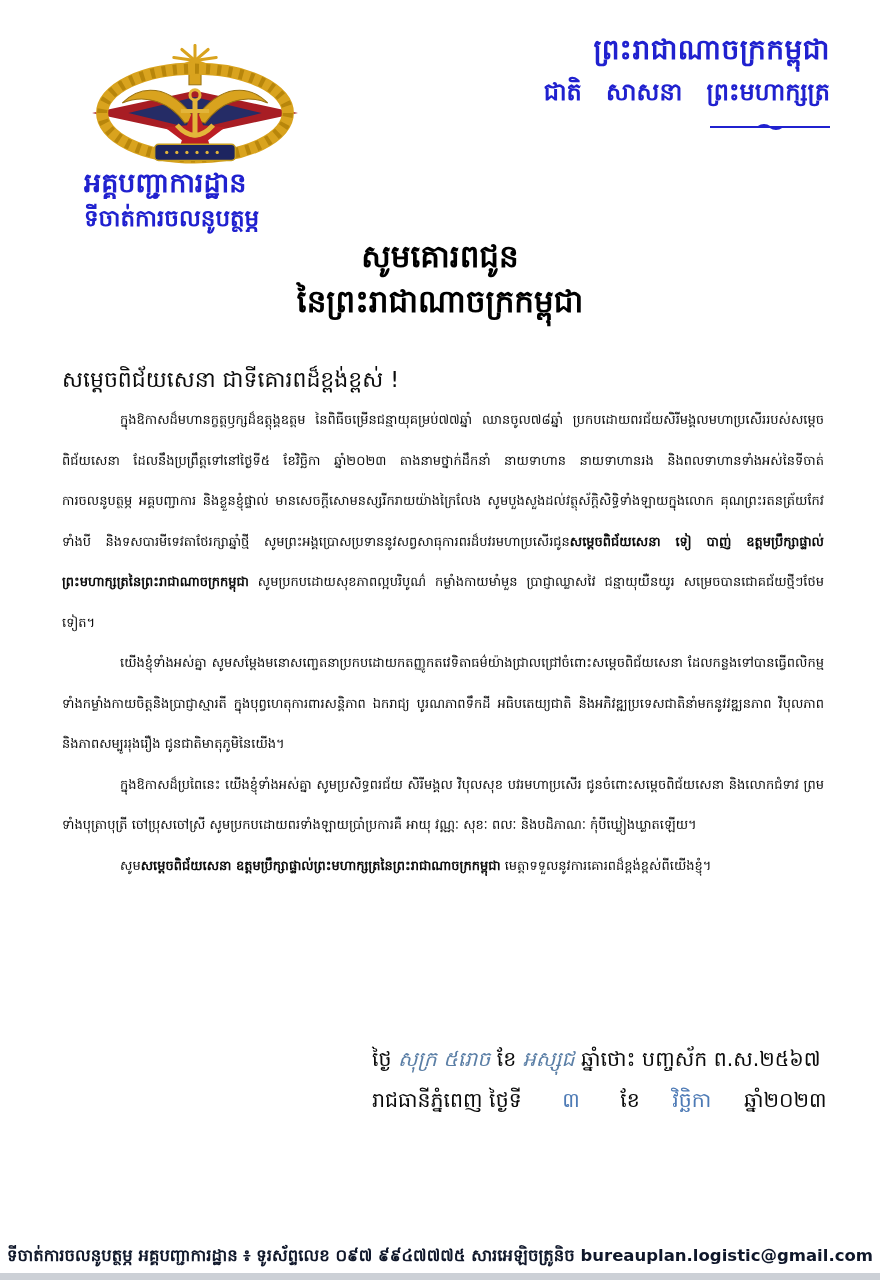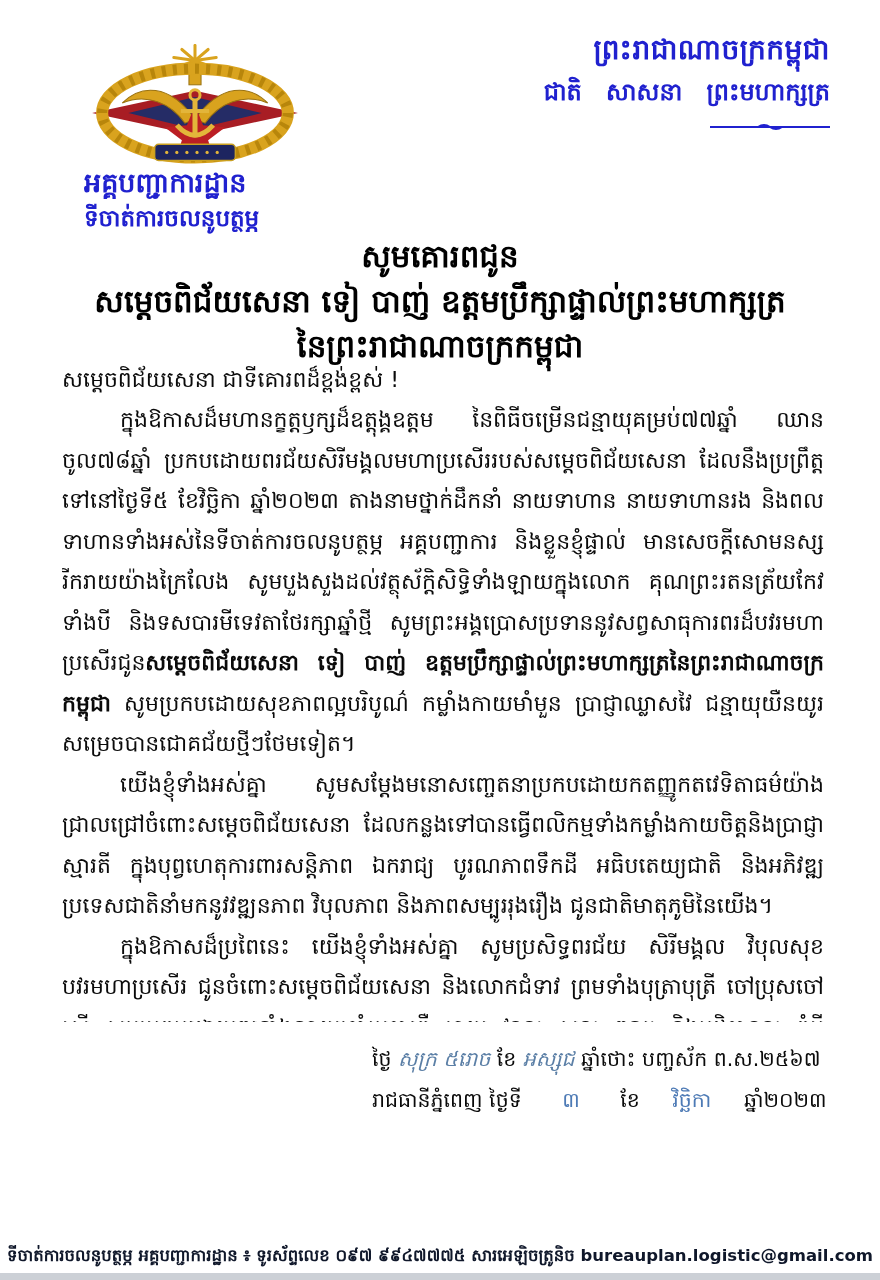--- a/index.html
+++ b/index.html
@@ -22,21 +22,21 @@
   .kingdom-motto { font-size:24px; line-height:40px; word-spacing:16px; }
   .kingdom-sep { margin:10px auto 0; width:120px; height:10px; }
 
   
   .letter-head { position:absolute; left:0; right:0; top:234px;
     text-align:center; font-weight:bold; font-size:31px; line-height:45px; color:#000; }
   .greeting { position:absolute; left:62px; top:366px; font-weight:normal; font-size:22px; }
 
   
   .body-text { position:absolute; left:62px; right:56px; top:400px; height:622px;
-    overflow:hidden; font-size:22px; line-height:40.5px; text-align:justify; }
+    overflow:hidden; font-size:13px; line-height:40.5px; text-align:justify; }
   .body-text p { margin:0; text-indent:58px; }
   .bold-inline { font-weight:bold; }
 
   
   .dateline { position:absolute; left:372px; right:34px; top:1026px;
     font-size:20.5px; line-height:41px; white-space:nowrap;margin-top:13px; }
   .fill-slate { color:#5b7fa6; font-style:italic; }
   .fill-blue  { color:#4d7ab5; }
   .gap-l { display:inline-block; width:34px; }
   .gap-m { display:inline-block; width:26px; }
@@ -109,21 +109,20 @@
     <div class="kingdom-title">ព្រះរាជាណាចក្រកម្ពុជា</div>
     <div class="kingdom-motto">ជាតិ សាសនា ព្រះមហាក្សត្រ</div>
     <svg class="kingdom-sep" viewBox="0 0 120 10">
       <line x1="0" y1="5" x2="120" y2="5" stroke="#2021cf" stroke-width="2"></line>
       <path d="M48,5 q6,-4 12,0 q6,4 12,0" fill="none" stroke="#2021cf" stroke-width="2"></path>
     </svg>
   </div>
 
   <div class="letter-head">
     <div>សូមគោរពជូន</div>
-    <div>សម្តេចពិជ័យសេនា ទៀ បាញ់ ឧត្តមប្រឹក្សាផ្ទាល់ព្រះមហាក្សត្រ</div>
     <div>នៃព្រះរាជាណាចក្រកម្ពុជា</div>
   </div>
 
   <div class="greeting">សម្តេចពិជ័យសេនា ជាទីគោរពដ៏ខ្ពង់ខ្ពស់ !</div>
 
   <div class="body-text">
     <p><span>ក្នុងឱកាសដ៏មហានក្ខត្តឫក្សដ៏ឧត្តុង្គឧត្តម នៃពិធីចម្រើនជន្មាយុគម្រប់៧៧ឆ្នាំ ឈានចូល៧៨ឆ្នាំ ប្រកបដោយពរជ័យសិរីមង្គលមហាប្រសើររបស់សម្តេចពិជ័យសេនា ដែលនឹងប្រព្រឹត្តទៅនៅថ្ងៃទី៥ ខែវិច្ឆិកា ឆ្នាំ២០២៣ តាងនាមថ្នាក់ដឹកនាំ នាយទាហាន នាយទាហានរង និងពលទាហានទាំងអស់នៃទីចាត់ការចលនូបត្ថម្ភ អគ្គបញ្ជាការ និងខ្លួនខ្ញុំផ្ទាល់ មានសេចក្តីសោមនស្សរីករាយយ៉ាងក្រៃលែង សូមបួងសួងដល់វត្ថុស័ក្តិសិទ្ធិទាំងឡាយក្នុងលោក គុណព្រះរតនត្រ័យកែវទាំងបី និងទសបារមីទេវតាថែរក្សាឆ្នាំថ្មី សូមព្រះអង្គប្រោសប្រទាននូវសព្វសាធុការពរដ៏បវរមហាប្រសើរជូន</span><span class="bold-inline">សម្តេចពិជ័យសេនា ទៀ បាញ់ ឧត្តមប្រឹក្សាផ្ទាល់ព្រះមហាក្សត្រនៃព្រះរាជាណាចក្រកម្ពុជា</span><span> សូមប្រកបដោយសុខភាពល្អបរិបូណ៌ កម្លាំងកាយមាំមួន ប្រាជ្ញាឈ្លាសវៃ ជន្មាយុយឺនយូរ សម្រេចបានជោគជ័យថ្មីៗថែមទៀត។</span></p>
     <p>យើងខ្ញុំទាំងអស់គ្នា សូមសម្តែងមនោសញ្ចេតនាប្រកបដោយកតញ្ញូកតវេទិតាធម៌យ៉ាងជ្រាលជ្រៅចំពោះសម្តេចពិជ័យសេនា ដែលកន្លងទៅបានធ្វើពលិកម្មទាំងកម្លាំងកាយចិត្តនិងប្រាជ្ញាស្មារតី ក្នុងបុព្វហេតុការពារសន្តិភាព ឯករាជ្យ បូរណភាពទឹកដី អធិបតេយ្យជាតិ និងអភិវឌ្ឍប្រទេសជាតិនាំមកនូវវឌ្ឍនភាព វិបុលភាព និងភាពសម្បូររុងរឿង ជូនជាតិមាតុភូមិនៃយើង។</p>
     <p>ក្នុងឱកាសដ៏ប្រពៃនេះ យើងខ្ញុំទាំងអស់គ្នា សូមប្រសិទ្ធពរជ័យ សិរីមង្គល វិបុលសុខ បវរមហាប្រសើរ ជូនចំពោះសម្តេចពិជ័យសេនា និងលោកជំទាវ ព្រមទាំងបុត្រាបុត្រី ចៅប្រុសចៅស្រី សូមប្រកបដោយពរទាំងឡាយប្រាំប្រការគឺ អាយុ វណ្ណៈ សុខៈ ពលៈ និងបដិភាណៈ កុំបីឃ្លៀងឃ្លាតឡើយ។</p>
     <p><span>សូម</span><span class="bold-inline">សម្តេចពិជ័យសេនា ឧត្តមប្រឹក្សាផ្ទាល់ព្រះមហាក្សត្រនៃព្រះរាជាណាចក្រកម្ពុជា</span><span> មេត្តាទទួលនូវការគោរពដ៏ខ្ពង់ខ្ពស់ពីយើងខ្ញុំ។</span></p>

